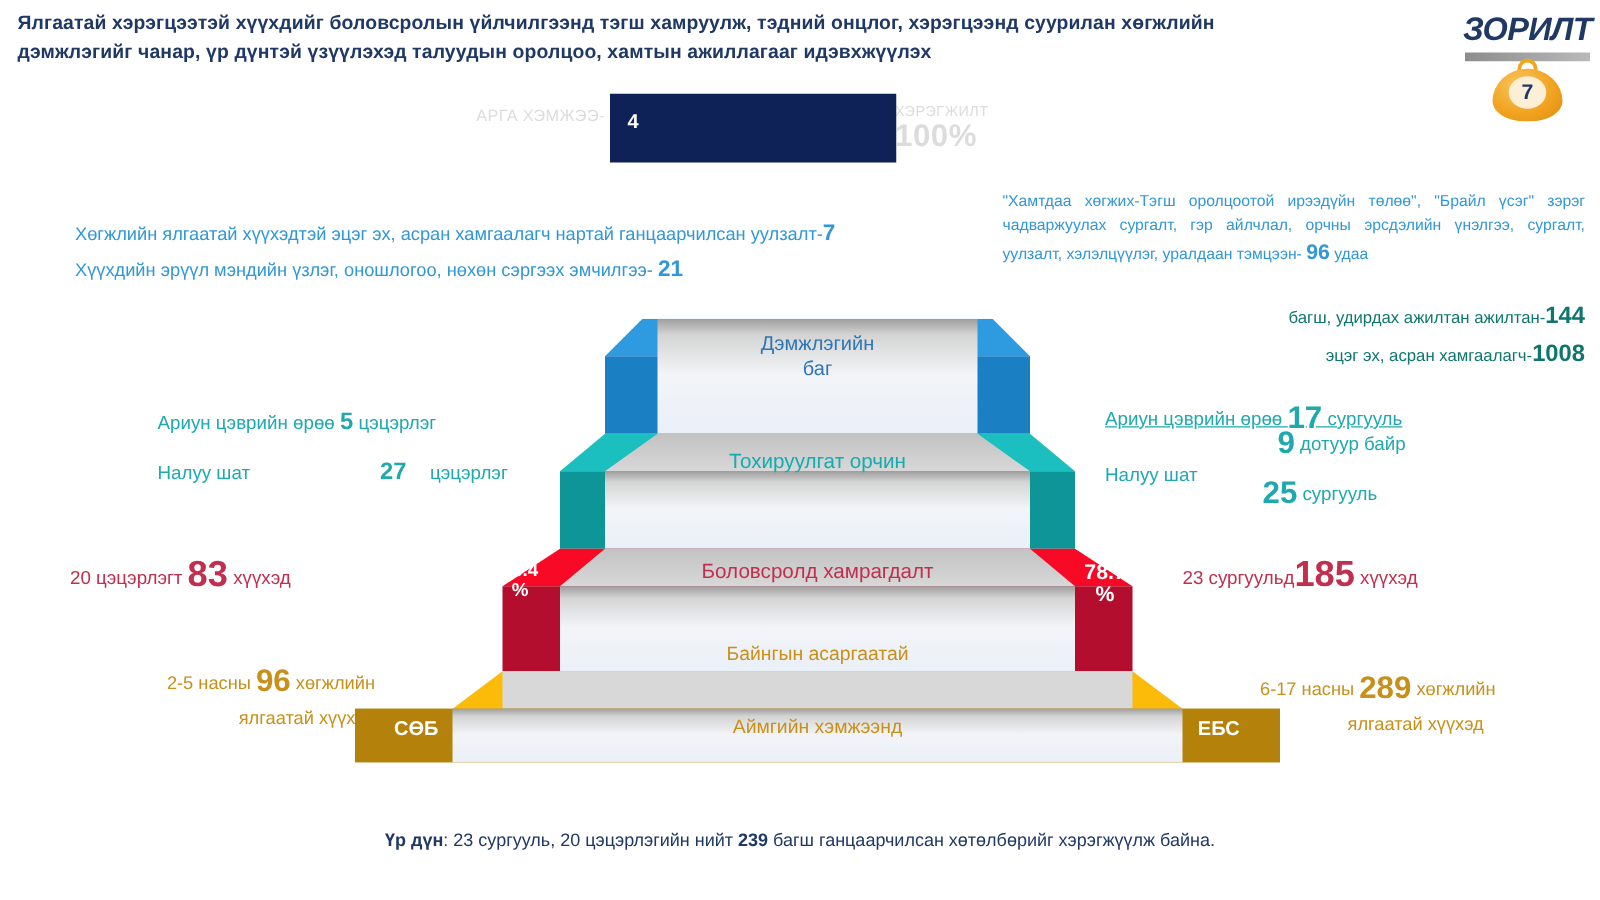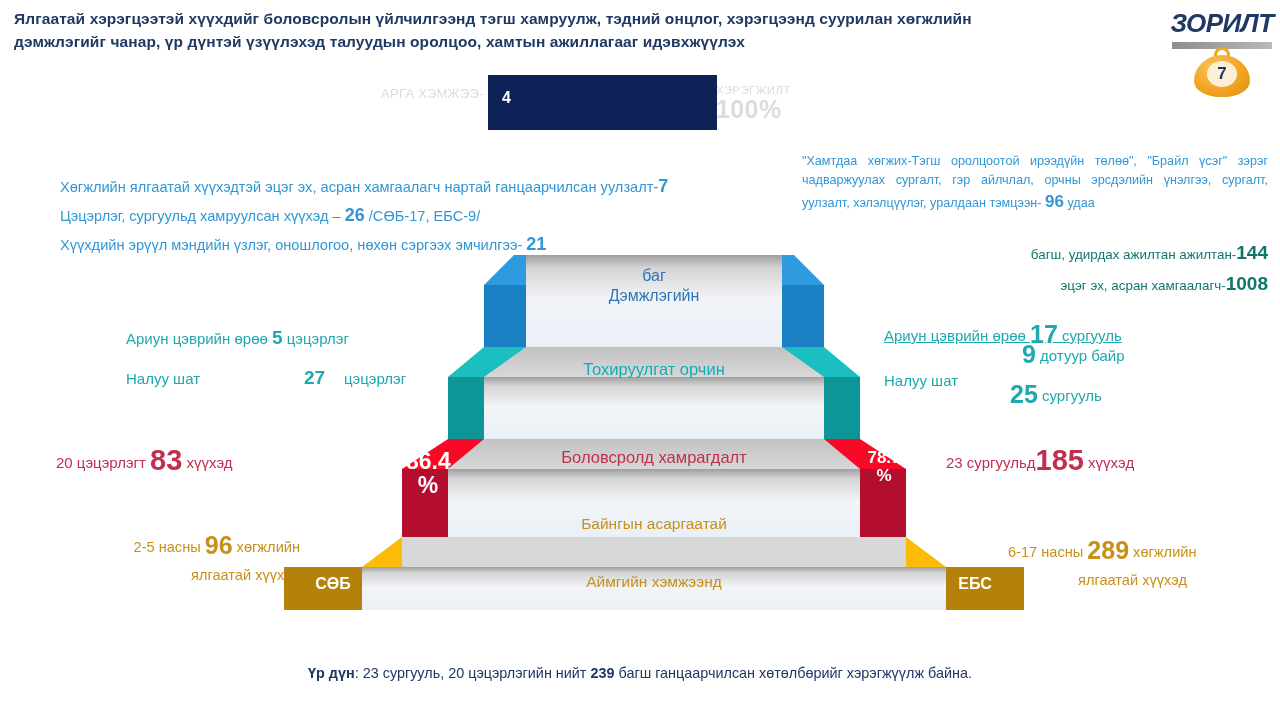--- a/index.html
+++ b/index.html
@@ -132,21 +132,21 @@
   .pl-1 { top: 11px;  color: #2E75B6; font-size: 16px; line-height: 1.28; }
   .pl-2 { top: 105px; color: #14ACB0; }
   .pl-3 { top: 193px; color: #C0304E; }
   .pl-4 { top: 260px; color: #C8901A; font-size: 15.5px; }
   .pl-5 { top: 318px; color: #C8901A; font-size: 15.5px; }
 
   .side-num {
     position: absolute; color: #fff; font-weight: bold;
     font-size: 21px; text-align: center;
   }
-  .sn-red-l { left: 122px; top: 194px; width: 44px; font-size: 23px; line-height: 1.05; }
+  .sn-red-l { left: 110px; top: 194px; width: 44px; font-size: 15px; line-height: 1.05; }
   .sn-red-r { left: 578px; top: 194px; width: 44px; font-size: 17px; line-height: 1.05; }
   .sn-gold-l { left: 76px;  top: 258px; width: 34px; }
   .sn-gold-r { left: 630px; top: 258px; width: 34px; }
   .sn-sob { left: 12px;  top: 320px; width: 74px; font-size: 16px; }
   .sn-ebs { left: 654px; top: 320px; width: 74px; font-size: 16px; }
 
   
   .footer {
     position: absolute; left: 0; top: 665px; width: 1280px;
     text-align: center; color: #1F3864; font-size: 14.4px;
@@ -181,23 +181,20 @@
     <span>ХЭРЭГЖИЛТ</span>
     <span class="pct">100%</span>
   </div>
   <div class="navy-box">
     <span class="n">4</span>
   </div>
 
   <div class="blue-left">
     <div class="ln">
       <span>Хөгжлийн  ялгаатай хүүхэдтэй  эцэг эх,  асран хамгаалагч нартай ганцаарчилсан уулзалт-</span><b>7</b>
-    </div>
-    <div class="ln">
-      <span>Цэцэрлэг, сургуульд  хамруулсан хүүхэд – </span><b>26</b><span> /СӨБ-17, ЕБС-9/</span>
     </div>
     <div class="ln">
       <span>Хүүхдийн  эрүүл мэндийн  үзлэг, оношлогоо,  нөхөн сэргээх эмчилгээ- </span><b>21</b>
     </div>
   </div>
 
   <div class="blue-right">
     <span>"Хамтдаа хөгжих-Тэгш оролцоотой ирээдүйн төлөө", "Брайл үсэг" зэрэг чадваржуулах сургалт, гэр айлчлал, орчны эрсдэлийн үнэлгээ, сургалт, уулзалт, хэлэлцүүлэг, уралдаан тэмцээн- </span><b>96</b><span> удаа</span>
   </div>
 
@@ -281,22 +278,22 @@
       <rect x="118" y="282" width="504" height="30" fill="#d8d8d8"></rect>
 
       <polygon points="78,312 662,312 740,312 740,355 0,355 0,312" fill="#B4820A"></polygon>
       <rect x="0" y="312" width="740" height="43" fill="#B4820A"></rect>
       <polygon points="118,282 622,282 662,312 78,312" fill="none"></polygon>
       <rect x="78" y="312" width="584" height="43" fill="url(#barGrad)"></rect>
       <rect x="118" y="282" width="504" height="30" fill="url(#shoulderGrad)" opacity="0"></rect>
     </svg>
 
     <div class="plabel pl-1">
+      <div>Дэмжлэгийн</div>
       <div>баг</div>
-      <div>Дэмжлэгийн</div>
     </div>
     <div class="plabel pl-2">Тохируулгат орчин</div>
     <div class="plabel pl-4">Байнгын  асаргаатай</div>
     <div class="plabel pl-3">Боловсролд  хамрагдалт</div>
     <div class="plabel pl-5">Аймгийн  хэмжээнд</div>
 
     <div class="side-num sn-red-l">
       <div>86.4</div>
       <div>%</div>
     </div>

